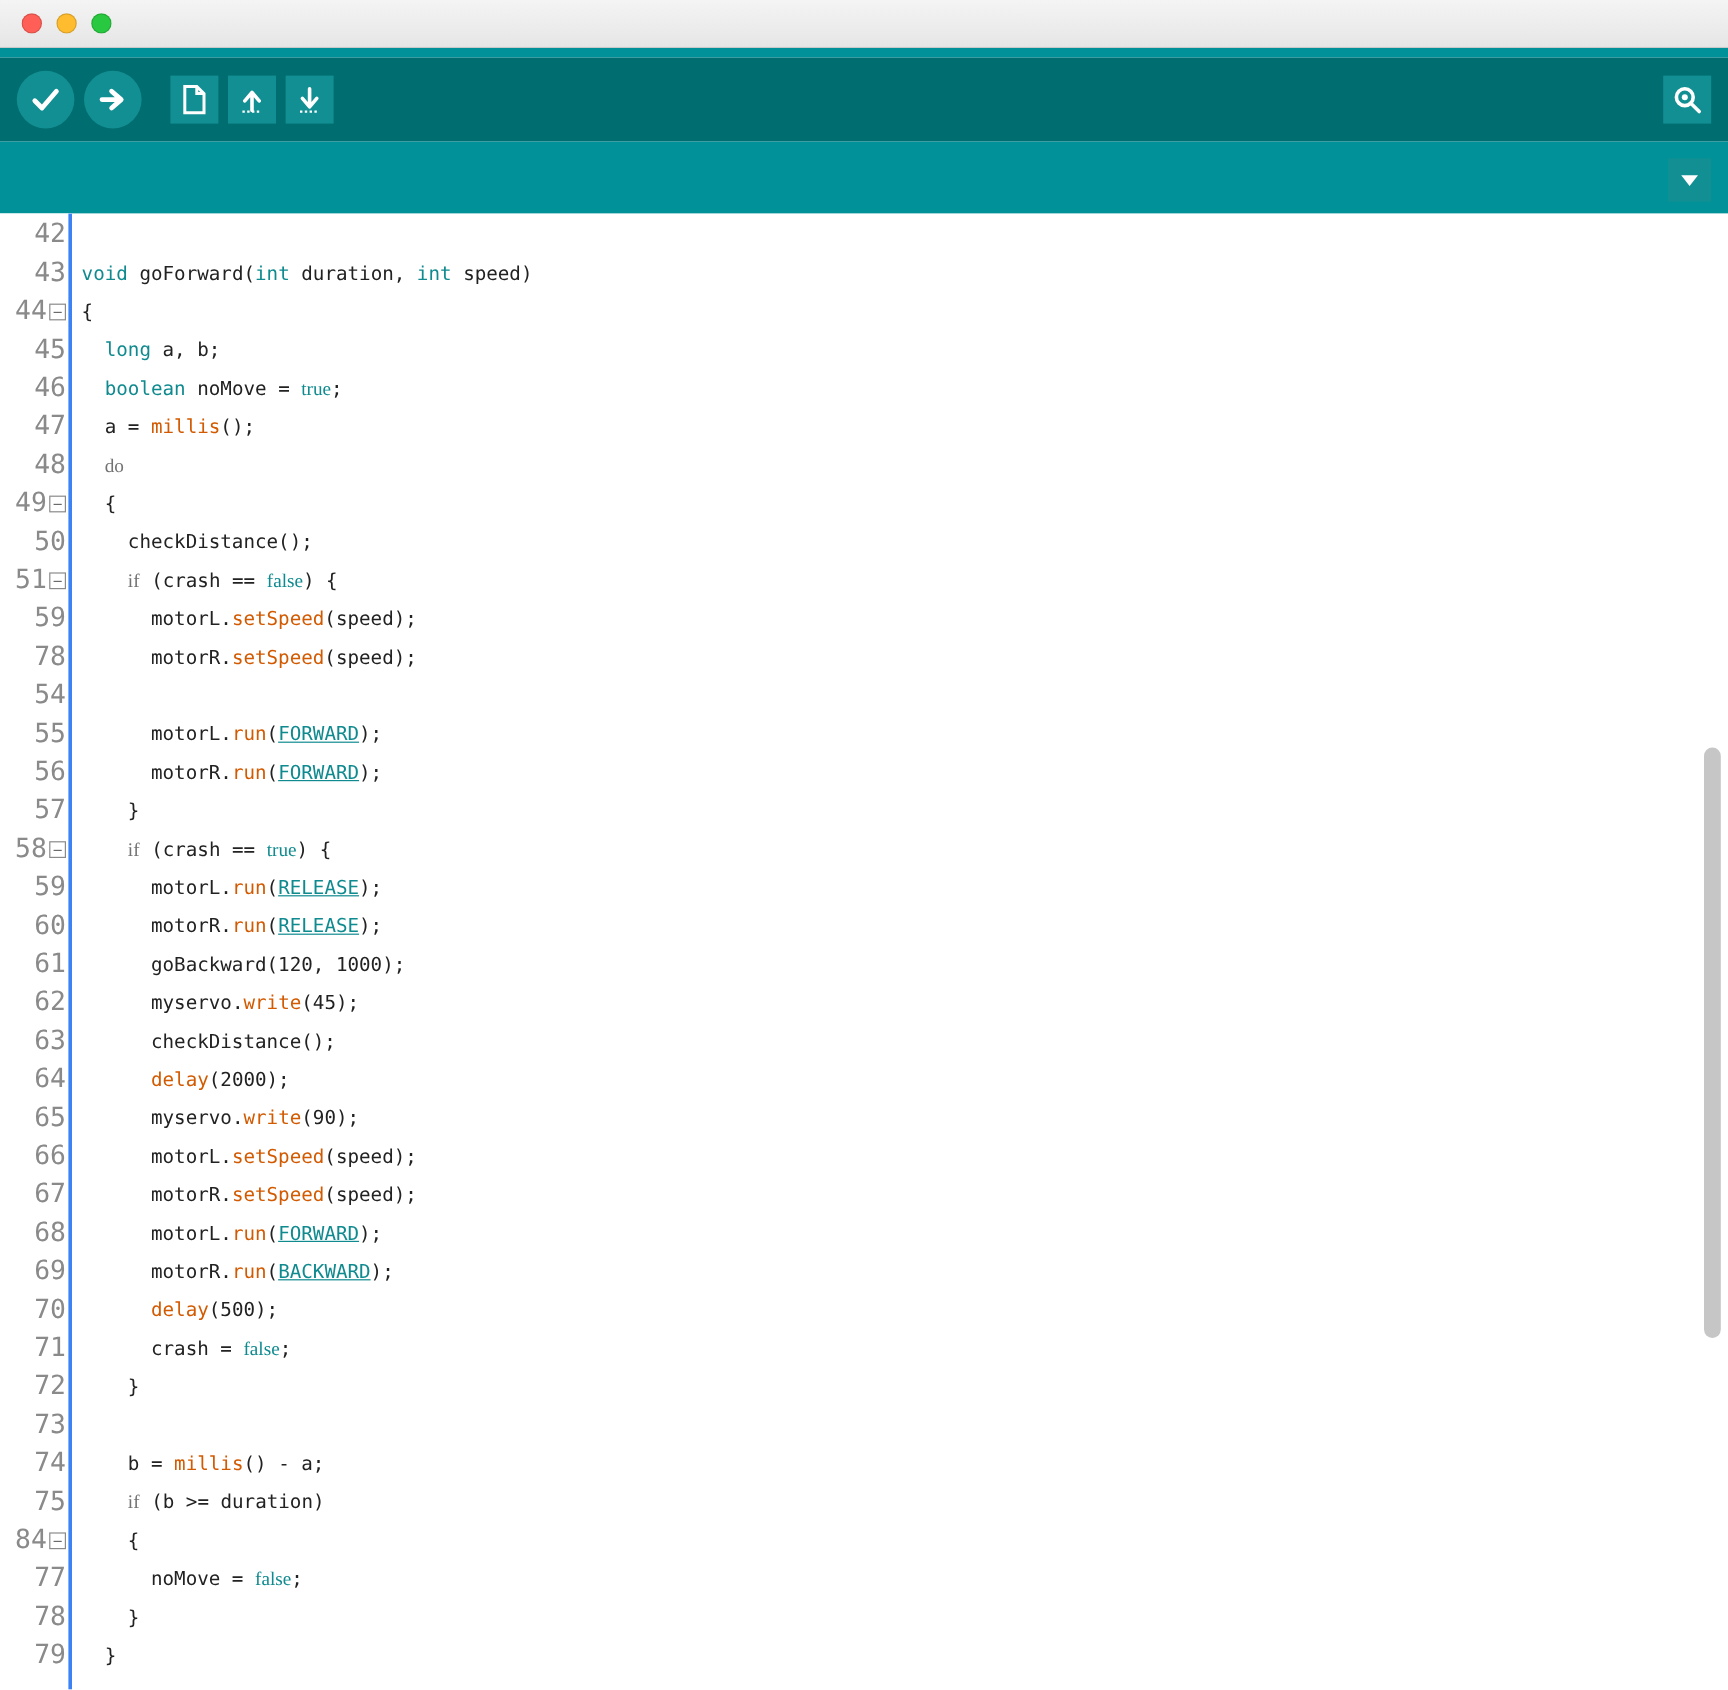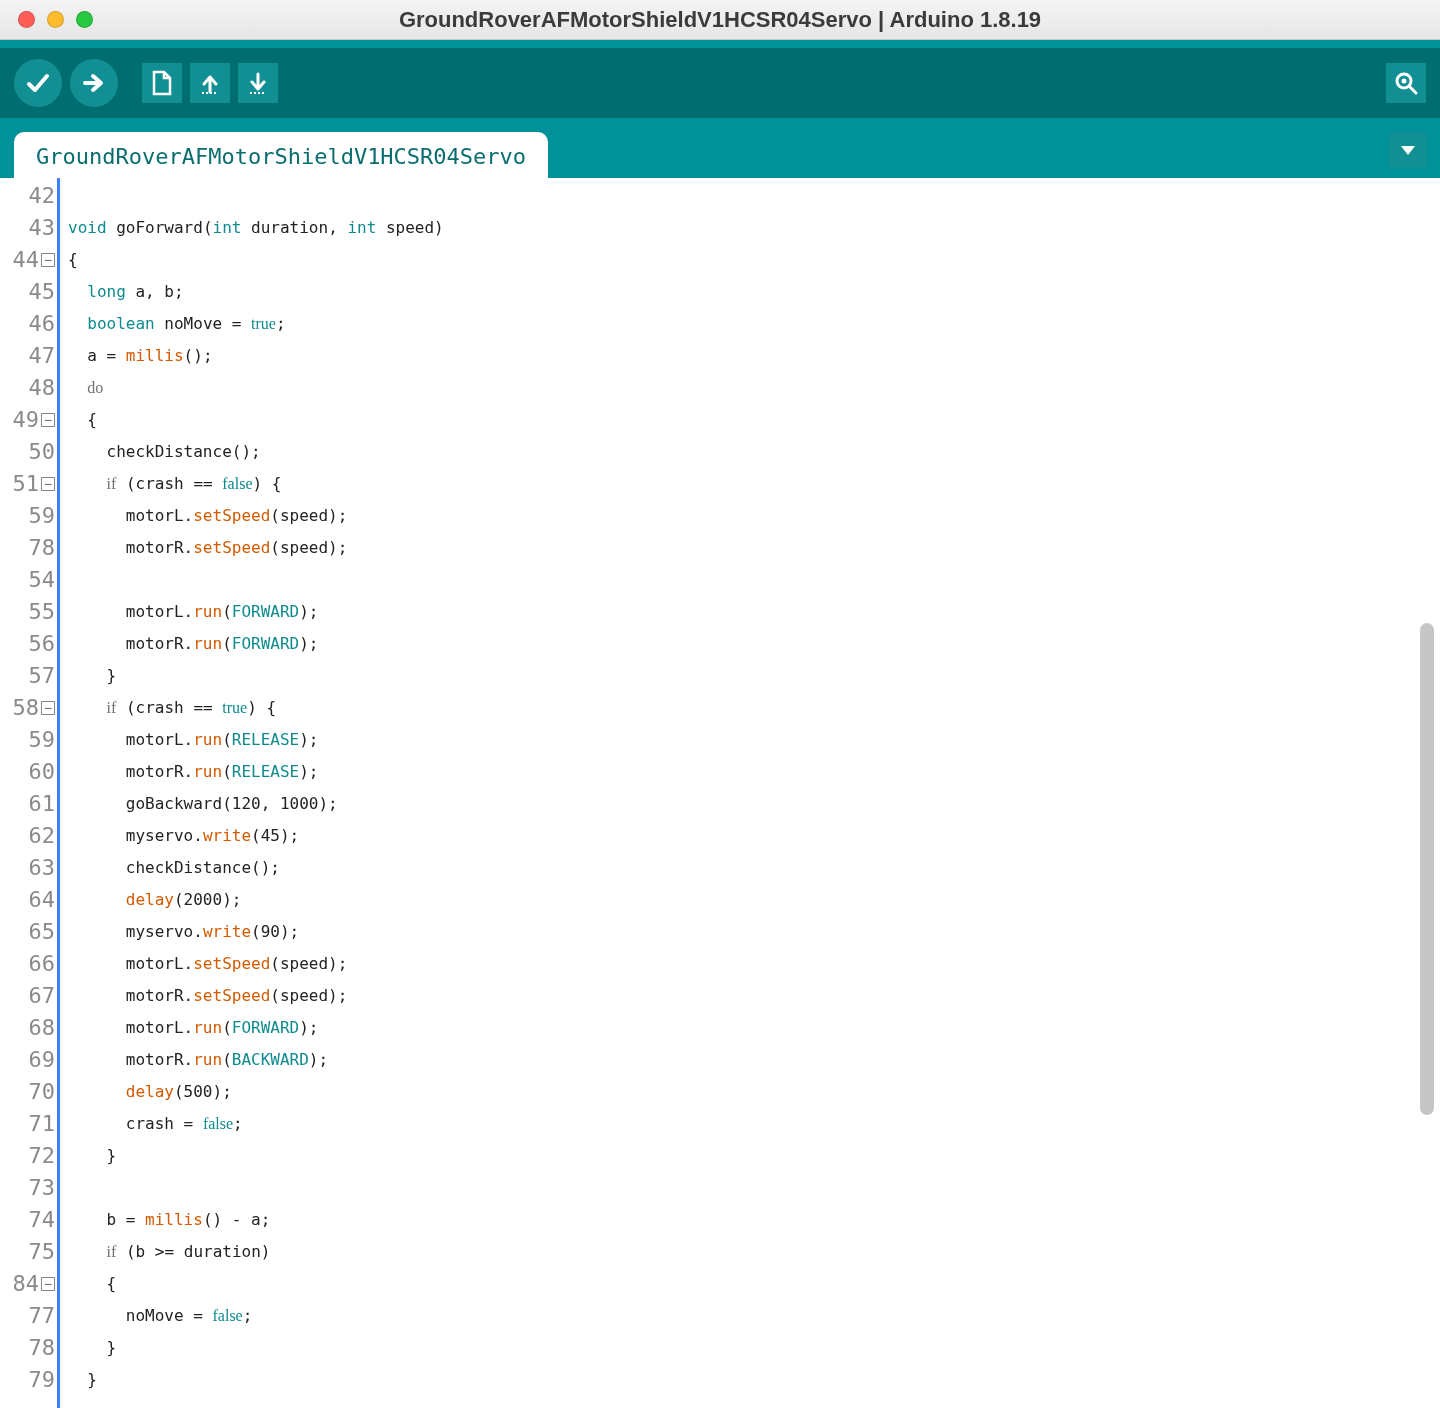--- a/index.html
+++ b/index.html
@@ -148,21 +148,21 @@
     color: #222;
   }
   .code-line { height: 32px; }
   
   .ck  { color: #0f8a8f; }                 
   .ct  { color: #0f8a8f; }                 
   .cb  { color: #0f8a8f; font-family: Liberation Serif, serif; }                 
   .ci  { color: #222;    }                 
   .cm  { color: #d25a00; }                 
   .cg  { color: #737373; font-family: Liberation Serif, serif; }                 
-  .cc  { color: #0f8a8f; }                 
+  .cc  { color: #0f8a8f; text-decoration: underline; }                 
   .cp  { color: #222;    }                 
   
   .scrollbar {
     position: absolute;
     right: 4px;
     top: 2px;
     width: 18px;
     height: 100%;
   }
   .scrollbar-thumb {
@@ -175,21 +175,20 @@
 </style>
 </head>
 <body>
 
 <div class="titlebar">
   <div class="traffic-lights">
     <div class="traffic-light tl-close"></div>
     <div class="traffic-light tl-min"></div>
     <div class="traffic-light tl-zoom"></div>
   </div>
-  <div class="title">GroundRoverAFMotorShieldV1HCSR04Servo | Arduino 1.8.19</div>
 </div>
 
 <div class="teal-strip"></div>
 
 <div class="toolbar">
   <div class="tool-round">
     <svg width="30" height="30" viewBox="0 0 30 30">
       <polyline points="6,16 12,22 24,8" fill="none" stroke="#fff" stroke-width="4" stroke-linecap="round" stroke-linejoin="round"></polyline>
     </svg>
   </div>
@@ -221,23 +220,20 @@
   <div class="tool-sq">
     <svg width="26" height="26" viewBox="0 0 26 26">
       <circle cx="11" cy="11" r="7" fill="none" stroke="#fff" stroke-width="3"></circle>
       <circle cx="11" cy="11" r="2.5" fill="#fff"></circle>
       <line x1="16" y1="16" x2="23" y2="23" stroke="#fff" stroke-width="3" stroke-linecap="round"></line>
     </svg>
   </div>
 </div>
 
 <div class="tabbar">
-  <div class="tab">
-    <span>GroundRoverAFMotorShieldV1HCSR04Servo</span>
-  </div>
   <div class="tab-dropdown">
     <svg width="20" height="20" viewBox="0 0 20 20">
       <polygon points="3,6 17,6 10,15" fill="#fff"></polygon>
     </svg>
   </div>
 </div>
 
 <div class="editor-wrap">
   <div class="gutter" id="gutter">
       <div class="gutter-row">

